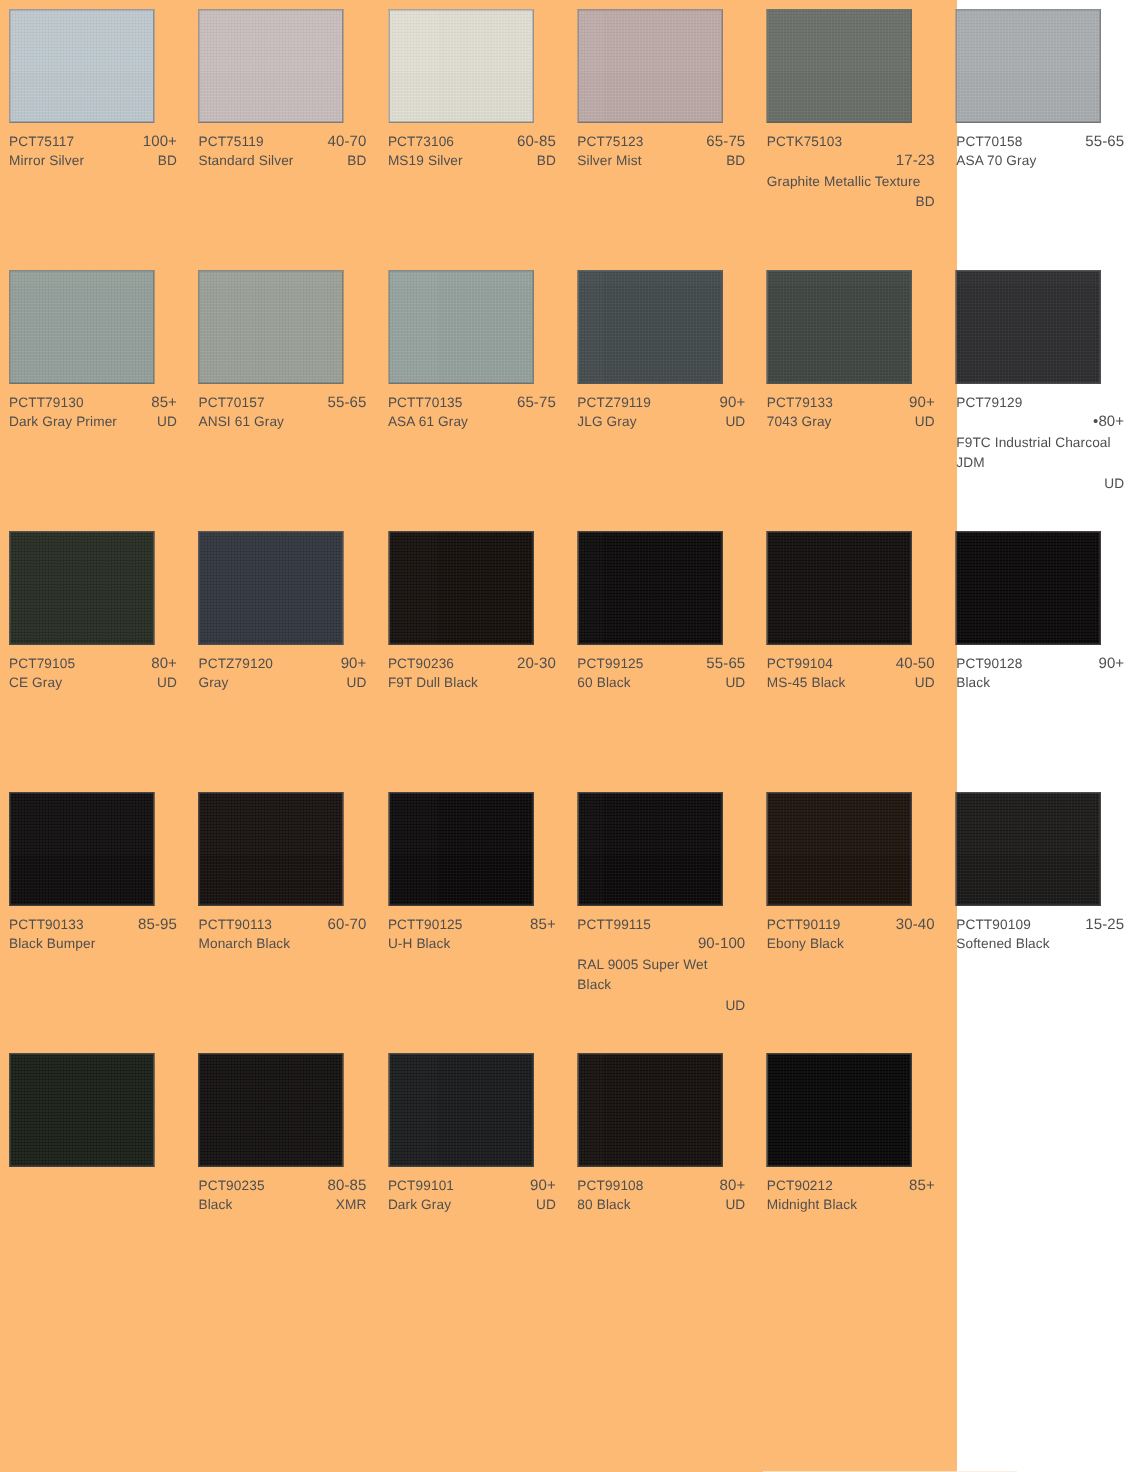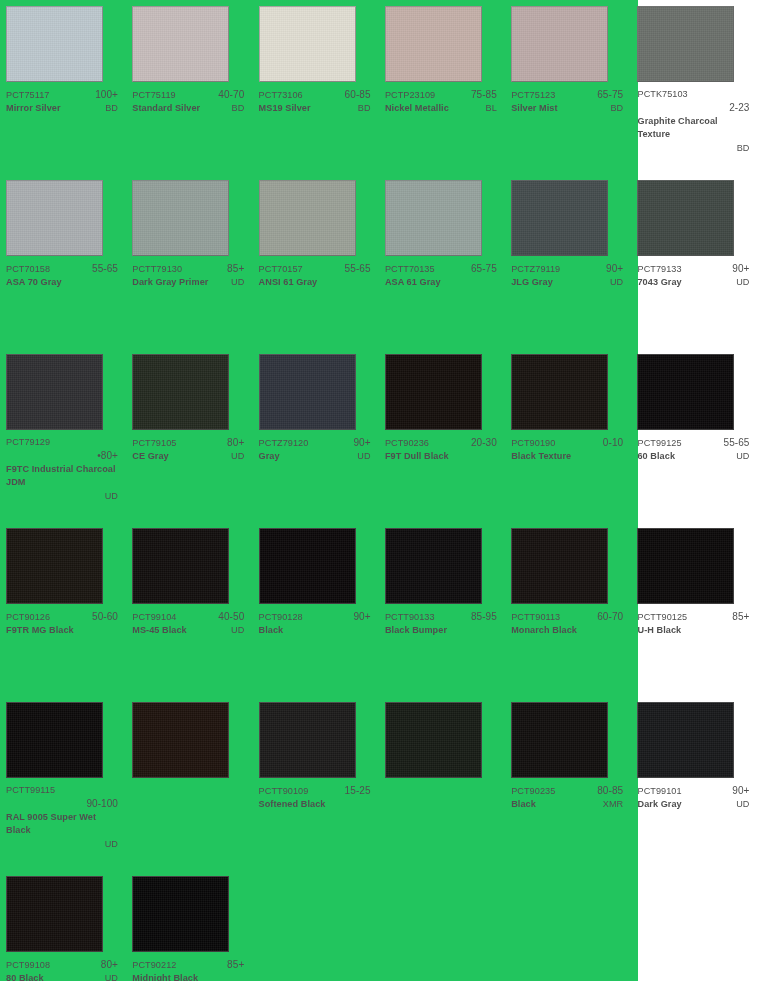--- a/index.html
+++ b/index.html
@@ -11,21 +11,21 @@
     width: 758px;
     height: 981px;
     font-family: "Liberation Sans", sans-serif;
     color: #4a4a4a;
     overflow: hidden;
   }
   #sheet {
     position: relative;
     width: 638px;
     height: 981px;
-    background: #22c55e;
+    background: #fdba74;
   }
   .swatch-grid {
     display: grid;
     grid-template-columns: repeat(6, 126.3px);
     grid-auto-rows: 174px;
     width: 758px;
   }
   .swatch-cell {
     position: relative;
     padding: 0 8px 0 6px;
@@ -67,21 +67,20 @@
   }
   .cap-line .left {
     text-align: left;
   }
   .cap-line .right {
     text-align: right;
     padding-left: 6px;
   }
   .name-text {
     display: inline;
-    font-weight: bold;
   }
   .name-overflow .cap-line {
     display: block;
     white-space: normal;
   }
   .name-overflow .right {
     display: block;
     text-align: right;
     padding-left: 0;
   }
@@ -127,50 +126,37 @@
             <span class="left">PCT73106</span>
             <span class="right">60-85</span>
           </div>
           <div class="cap-line name-row">
             <span class="left name-text">MS19 Silver</span>
             <span class="right">BD</span>
           </div>
         </div>
       </div>
       <div class="swatch-cell">
-        <div class="chip" style="background: rgb(196, 175, 168);"></div>
-        <div class="caption">
-          <div class="cap-line code-row">
-            <span class="left">PCTP23109</span>
-            <span class="right">75-85</span>
-          </div>
-          <div class="cap-line name-row">
-            <span class="left name-text">Nickel Metallic</span>
-            <span class="right">BL</span>
-          </div>
-        </div>
-      </div>
-      <div class="swatch-cell">
         <div class="chip" style="background: rgb(188, 170, 168);"></div>
         <div class="caption">
           <div class="cap-line code-row">
             <span class="left">PCT75123</span>
             <span class="right">65-75</span>
           </div>
           <div class="cap-line name-row">
             <span class="left name-text">Silver Mist</span>
             <span class="right">BD</span>
           </div>
         </div>
       </div>
       <div class="swatch-cell">
         <div class="chip" style="background: rgb(106, 111, 106);"></div>
         <div class="caption name-overflow">
-          <div class="cap-line code-row"><span class="left">PCTK75103</span><span class="right">2-23</span></div>
-          <div class="cap-line name-row"><span class="left name-text">Graphite Charcoal Texture</span><span class="right">BD</span></div>
+          <div class="cap-line code-row"><span class="left">PCTK75103</span><span class="right">17-23</span></div>
+          <div class="cap-line name-row"><span class="left name-text">Graphite Metallic Texture</span><span class="right">BD</span></div>
         </div>
       </div>
       <div class="swatch-cell">
         <div class="chip" style="background: rgb(169, 173, 176);"></div>
         <div class="caption">
           <div class="cap-line code-row">
             <span class="left">PCT70158</span>
             <span class="right">55-65</span>
           </div>
           <div class="cap-line name-row">
@@ -284,55 +270,29 @@
             <span class="left">PCT90236</span>
             <span class="right">20-30</span>
           </div>
           <div class="cap-line name-row">
             <span class="left name-text">F9T Dull Black</span>
             <span class="right"></span>
           </div>
         </div>
       </div>
       <div class="swatch-cell">
-        <div class="chip" style="background: rgb(23, 18, 14);"></div>
-        <div class="caption">
-          <div class="cap-line code-row">
-            <span class="left">PCT90190</span>
-            <span class="right">0-10</span>
-          </div>
-          <div class="cap-line name-row">
-            <span class="left name-text">Black Texture</span>
-            <span class="right"></span>
-          </div>
-        </div>
-      </div>
-      <div class="swatch-cell">
         <div class="chip" style="background: rgb(10, 8, 9);"></div>
         <div class="caption">
           <div class="cap-line code-row">
             <span class="left">PCT99125</span>
             <span class="right">55-65</span>
           </div>
           <div class="cap-line name-row">
             <span class="left name-text">60 Black</span>
             <span class="right">UD</span>
-          </div>
-        </div>
-      </div>
-      <div class="swatch-cell">
-        <div class="chip" style="background: rgb(24, 20, 15);"></div>
-        <div class="caption">
-          <div class="cap-line code-row">
-            <span class="left">PCT90126</span>
-            <span class="right">50-60</span>
-          </div>
-          <div class="cap-line name-row">
-            <span class="left name-text">F9TR MG Black</span>
-            <span class="right"></span>
           </div>
         </div>
       </div>
       <div class="swatch-cell">
         <div class="chip" style="background: rgb(17, 13, 12);"></div>
         <div class="caption">
           <div class="cap-line code-row">
             <span class="left">PCT99104</span>
             <span class="right">40-50</span>
           </div>
@@ -396,20 +356,30 @@
       </div>
       <div class="swatch-cell">
         <div class="chip" style="background: rgb(11, 9, 9);"></div>
         <div class="caption name-overflow">
           <div class="cap-line code-row"><span class="left">PCTT99115</span><span class="right">90-100</span></div>
           <div class="cap-line name-row"><span class="left name-text">RAL 9005 Super Wet Black</span><span class="right">UD</span></div>
         </div>
       </div>
       <div class="swatch-cell">
         <div class="chip" style="background: rgb(29, 18, 12);"></div>
+        <div class="caption">
+          <div class="cap-line code-row">
+            <span class="left">PCTT90119</span>
+            <span class="right">30-40</span>
+          </div>
+          <div class="cap-line name-row">
+            <span class="left name-text">Ebony Black</span>
+            <span class="right"></span>
+          </div>
+        </div>
       </div>
       <div class="swatch-cell">
         <div class="chip" style="background: rgb(27, 26, 25);"></div>
         <div class="caption">
           <div class="cap-line code-row">
             <span class="left">PCTT90109</span>
             <span class="right">15-25</span>
           </div>
           <div class="cap-line name-row">
             <span class="left name-text">Softened Black</span>

